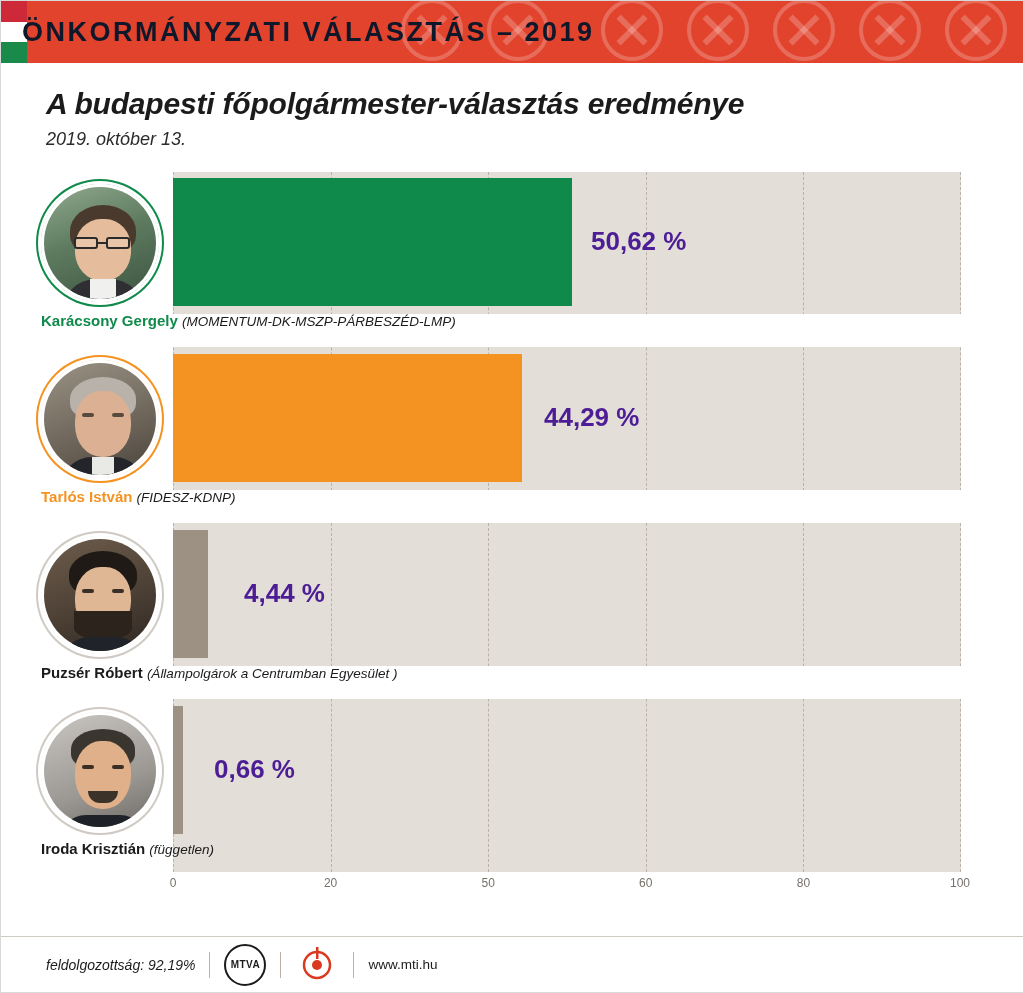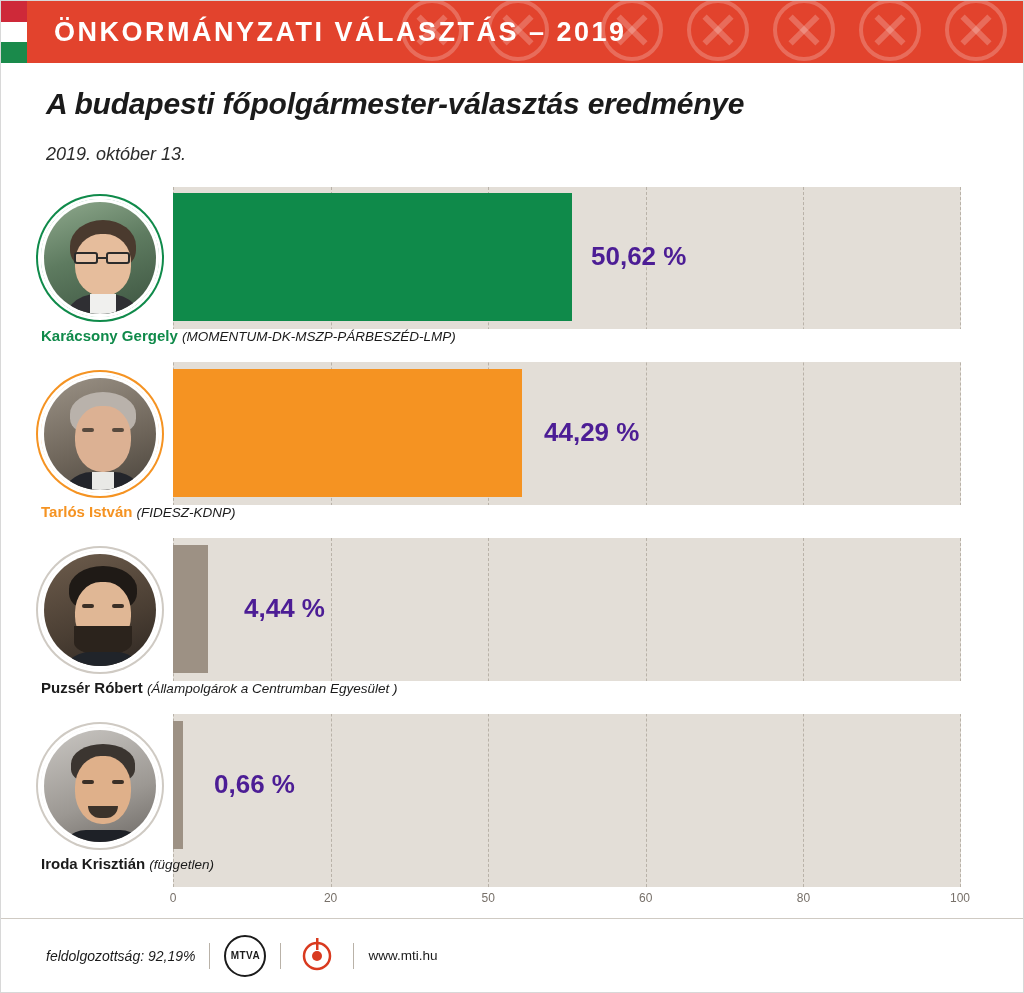--- a/index.html
+++ b/index.html
@@ -59,43 +59,43 @@
     height: 38px;
     background: rgba(255,255,255,0.22);
     transform-origin: center center;
   }
   .x-mark::before { transform: translateX(-50%) rotate(45deg); }
   .x-mark::after  { transform: translateX(-50%) rotate(-45deg); }
 
   .header-title {
     position: relative;
     z-index: 6;
-    color: #ffffff;
+    color: #0f172a;
     font-size: 27px;
     font-weight: bold;
     letter-spacing: 2.5px;
     line-height: 62px;
-    padding-left: 53px;
+    padding-left: 21px;
     white-space: nowrap;
   }
 
   
   .titles { padding: 24px 0 0 45px; }
   .main-title {
     font-size: 30px;
     font-weight: bold;
     color: #1b1b1b;
     letter-spacing: -0.2px;
     font-style: italic;
   }
   .subtitle {
     font-size: 18px;
     font-style: italic;
     color: #2b2b2b;
-    margin-top: 23px;
+    margin-top: 8px;
   }
 
   
   .chart-area {
     position: relative;
     margin-top: 22px;
     height: 710px;
   }
   .plot {
     position: absolute;
@@ -177,21 +177,21 @@
     top: 4px;
     font-size: 12px;
     color: #777069;
     transform: translateX(-50%);
   }
 
   
   .footer {
     position: absolute;
     left: 0; right: 0; bottom: 0;
-    height: 74px;
+    height: 56px;
     border-top: 1px solid #cfcac3;
     display: flex;
     align-items: center;
     font-size: 14px;
     color: #1b1b1b;
   }
   .footer-left {
     padding-left: 45px;
     font-style: italic;
     flex: 0 0 auto;

